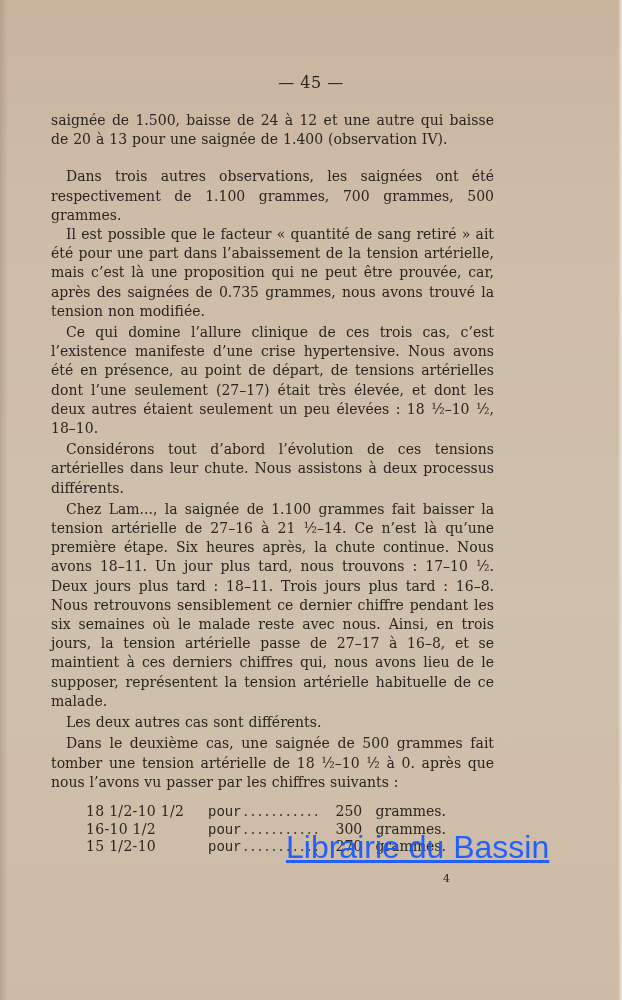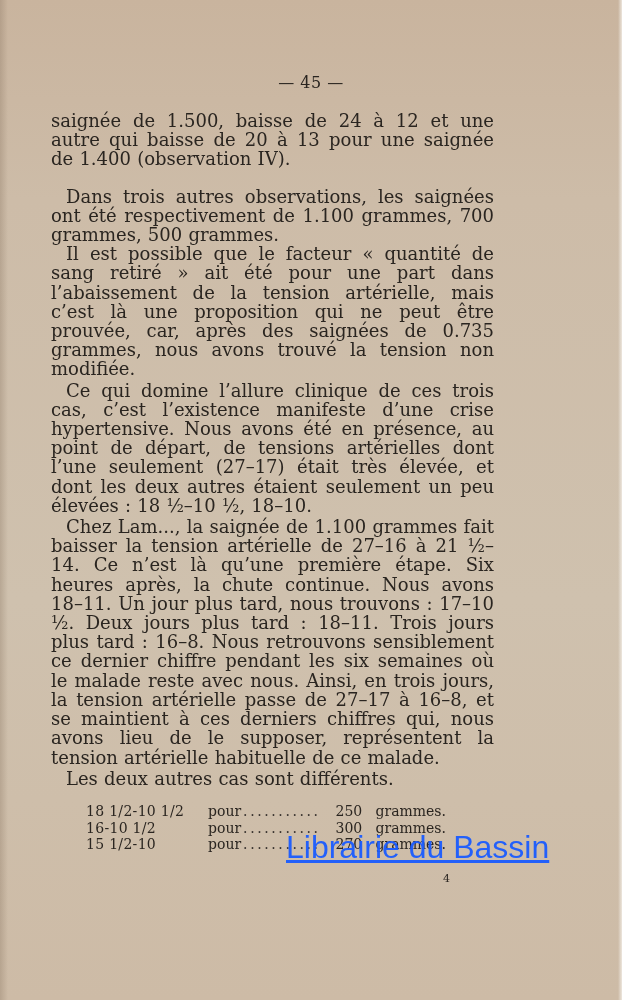--- a/index.html
+++ b/index.html
@@ -40,21 +40,21 @@
       width: 622px;
       text-align: center;
       font-size: 16px;
       letter-spacing: 0.5px;
     }
     .text {
       position: absolute;
       left: 51px;
       top: 111px;
       width: 443px;
-      font-size: 18px;
+      font-size: 14px;
       line-height: 19.2px;
       text-align: justify;
       word-spacing: 0.5px;
     }
     .text p {
       margin: 0;
       text-indent: 15px;
     }
     .text p.noindent { text-indent: 0; }
     .text p.gap { margin-top: 18px; }
@@ -71,21 +71,21 @@
     .row {
       display: flex;
       align-items: baseline;
       white-space: nowrap;
     }
     .row .val {
       display: inline-block;
       width: 122px;
       letter-spacing: 0.3px;
     }
-    .row .pour { margin-right: 2px; }
+    .row .pour { margin-right: 2px; font-family: Liberation Mono, monospace; }
     .row .dots {
       flex: 1;
       overflow: hidden;
       letter-spacing: 2.6px;
       color: #3a3430;
       margin-right: 14px;
     }
     .row .amt { width: 34px; }
     .row .unit { margin-left: 6px; }
 
@@ -123,22 +123,24 @@
   <div class="left-shadow"></div>
   <div class="right-edge"></div>
 
   <div class="folio">— 45 —</div>
 
   <div class="text">
     <p class="noindent">saignée de 1.500, baisse de 24 à 12 et une autre qui baisse de 20 à 13 pour une saignée de 1.400 (observation IV).</p>
     <p class="gap">Dans trois autres observations, les saignées ont été respectivement de 1.100 grammes, 700 grammes, 500 grammes.</p>
     <p>Il est possible que le facteur « quantité de sang retiré » ait été pour une part dans l’abaissement de la tension artérielle, mais c’est là une proposition qui ne peut être prouvée, car, après des saignées de 0.735 grammes, nous avons trouvé la tension non modifiée.</p>
     <p class="sgap">Ce qui domine l’allure clinique de ces trois cas, c’est l’existence manifeste d’une crise hypertensive. Nous avons été en présence, au point de départ, de tensions artérielles dont l’une seulement (27–17) était très élevée, et dont les deux autres étaient seulement un peu élevées : 18 ½–10 ½, 18–10.</p>
+    <p class="sgap">Considérons tout d’abord l’évolution de ces tensions artérielles dans leur chute. Nous assistons à deux processus différents.</p>
     <p class="sgap">Chez Lam..., la saignée de 1.100 grammes fait baisser la tension artérielle de 27–16 à 21 ½–14. Ce n’est là qu’une première étape. Six heures après, la chute continue. Nous avons 18–11. Un jour plus tard, nous trouvons : 17–10 ½. Deux jours plus tard : 18–11. Trois jours plus tard : 16–8. Nous retrouvons sensiblement ce dernier chiffre pendant les six semaines où le malade reste avec nous. Ainsi, en trois jours, la tension artérielle passe de 27–17 à 16–8, et se maintient à ces derniers chiffres qui, nous avons lieu de le supposer, représentent la tension artérielle habituelle de ce malade.</p>
     <p class="sgap">Les deux autres cas sont différents.</p>
+    <p class="sgap">Dans le deuxième cas, une saignée de 500 grammes fait tomber une tension artérielle de 18 ½–10 ½ à 0. après que nous l’avons vu passer par les chiffres suivants :</p>
   </div>
 
   <div class="table">
     <div class="row">
       <span class="val">18 1/2-10 1/2</span>
       <span class="pour">pour</span>
       <span class="dots">..............................</span>
       <span class="amt">250</span>
       <span class="unit">grammes.</span>
     </div>

